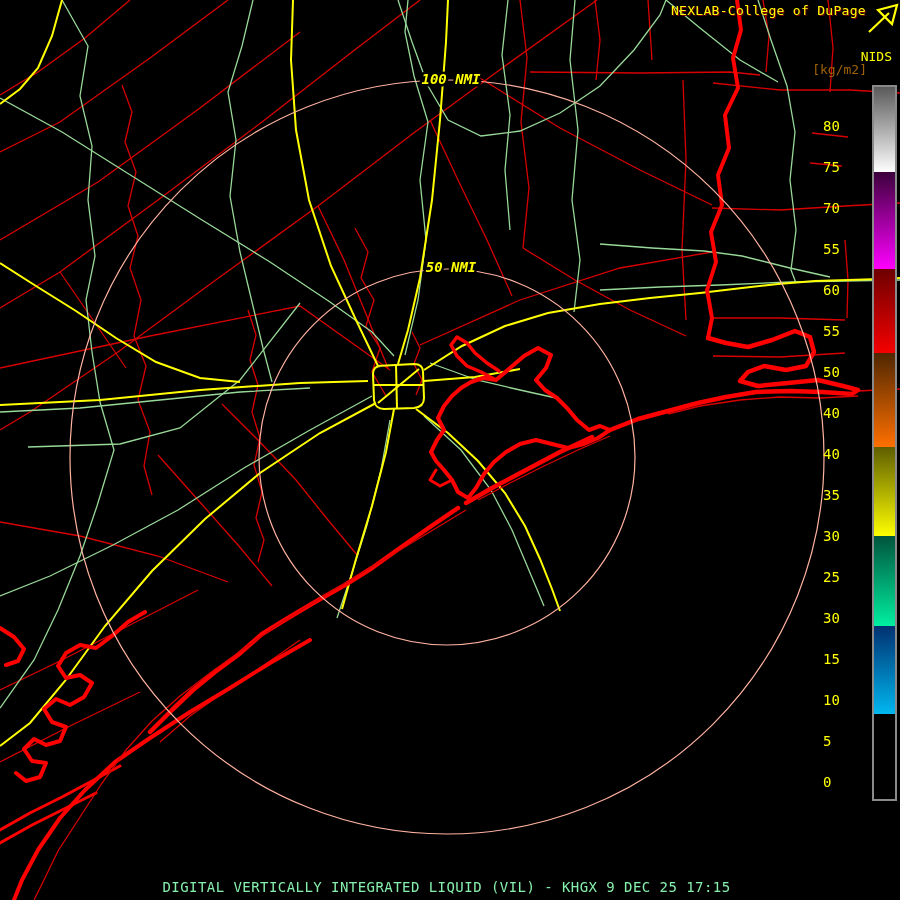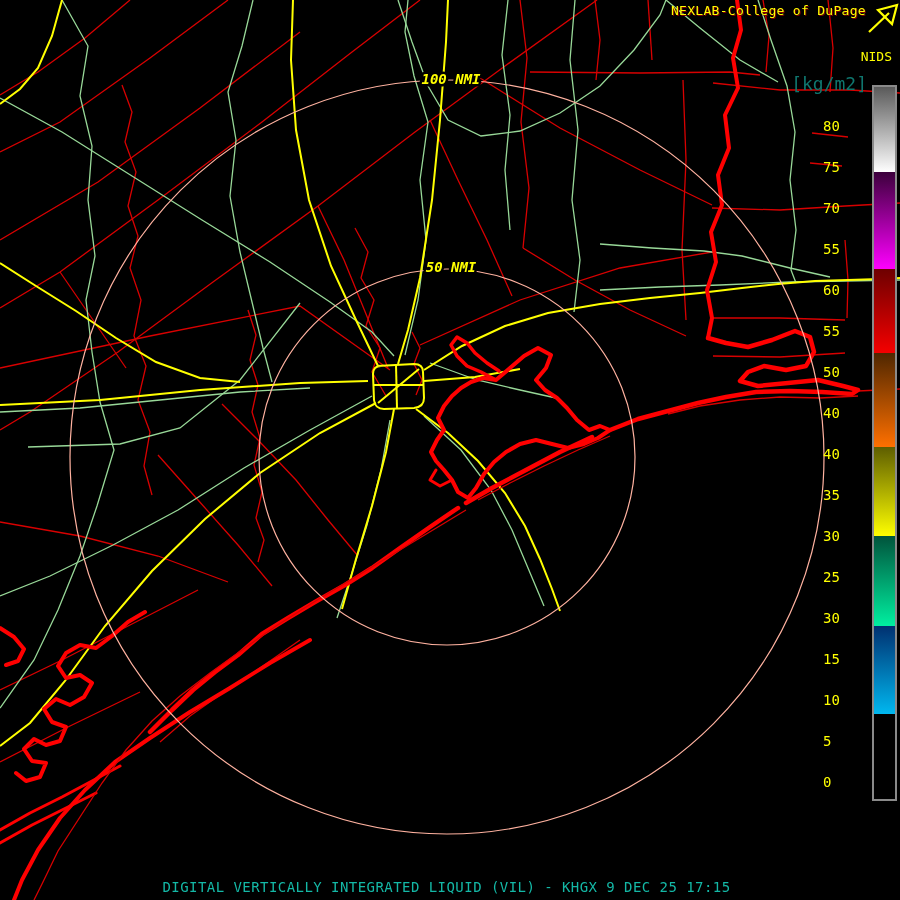--- a/index.html
+++ b/index.html
@@ -2,36 +2,36 @@
 <html><head>
 <meta charset="utf-8">
 <style>
   html,body{margin:0;padding:0;background:#000;}
   .stage{position:relative;width:900px;height:900px;background:#000;overflow:hidden;
          font-family:"DejaVu Sans Mono",monospace;}
   .stage svg{position:absolute;left:0;top:0;}
   .brand{position:absolute;top:3px;right:34px;color:#ffff00;font-size:13px;letter-spacing:.3px;
          text-shadow:1px 1px 0 #7a0000;white-space:nowrap;padding-left:23px;}
   .nids{position:absolute;top:49px;right:8px;color:#ffff00;font-size:13px;}
-  .units{position:absolute;top:62px;right:33px;color:#0f766e;font-size:18px;margin-top:11px;}
+  .units{position:absolute;top:62px;right:33px;color:#a16207;font-size:13px;}
   .colorbar{position:absolute;left:872px;top:85px;width:25px;height:716px;
             border:2px solid #8a8a8a;box-sizing:border-box;background:#000;}
   .colorbar .grad{width:100%;height:100%;
     background:linear-gradient(to bottom,
       #5a5a5a 0%, #ffffff 12.0%,
       #3c003c 12.0%, #ff00ff 25.6%,
       #6e0000 25.6%, #f40000 37.3%,
       #4e2600 37.3%, #ff7000 50.6%,
       #5e5e00 50.6%, #ffff00 63.1%,
       #00543c 63.1%, #00efa0 75.7%,
       #003070 75.7%, #00b8f0 88.1%,
       #000000 88.1%, #000000 100%);}
   .ticks span{position:absolute;right:33px;width:44px;color:#ffff00;
               font-size:14px;line-height:18px;}
-  .caption{position:absolute;left:0;top:879px;width:893px;text-align:center;color:#14b8a6;
+  .caption{position:absolute;left:0;top:879px;width:893px;text-align:center;color:#86efac;
            font-size:14px;letter-spacing:.45px;white-space:nowrap;}
 </style>
 </head>
 <body>
 
 <div class="stage">
 
   <svg width="900" height="900" viewBox="0 0 900 900">
 
     <g stroke="#d80000" stroke-width="1.3" fill="none">

